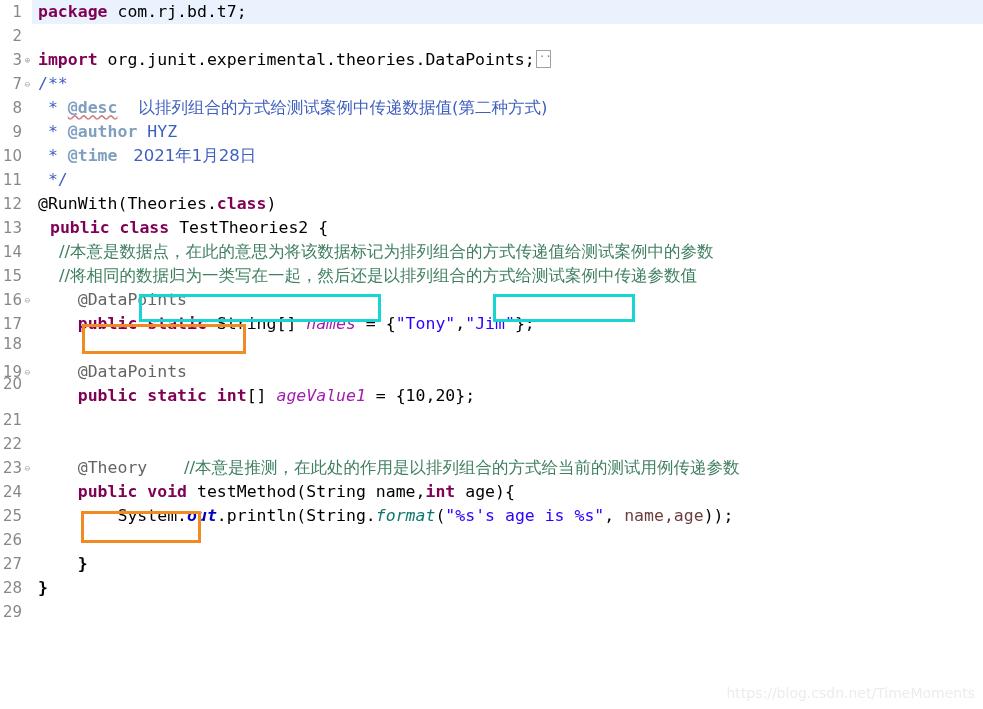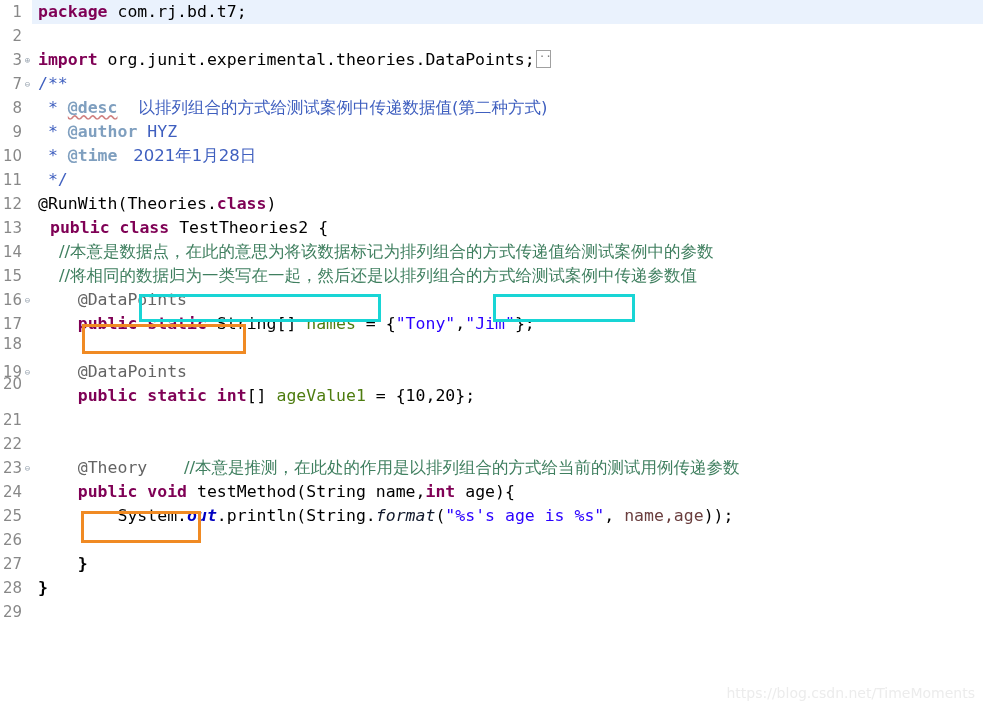--- a/index.html
+++ b/index.html
@@ -80,23 +80,23 @@
   .txt { padding-left: 6px; display: inline-block; }
 
   
   .kw       { color: #7f0055; font-weight: bold; }
   .plain    { color: #000000; }
   .str      { color: #2a00ff; }
   .cmt      { color: #3f7f5f; }
   .jdoc     { color: #3f5fbf; }
   .jdoctag  { color: #7f9fbf; font-weight: bold; }
   .ann      { color: #646464; }
-  .field    { color: #4d7c0f; }
+  .field    { color: #a21caf; font-style: italic; }
   .fieldb   { color: #0000c0; font-style: italic; font-weight: bold; }
-  .mname    { color: #0f172a; font-style: italic; }
+  .mname    { color: #0f766e; font-style: italic; }
   .param    { color: #6a3e3e; }
   .cjk      { font-family: "DejaVu Sans", "Liberation Sans", sans-serif; }
   .spell    { text-decoration: underline wavy #d08080; text-decoration-skip-ink: none; }
 
   
   .foldbox {
     display: inline-block;
     width: 13px;
     height: 16px;
     border: 1px solid #a0a0a0;

